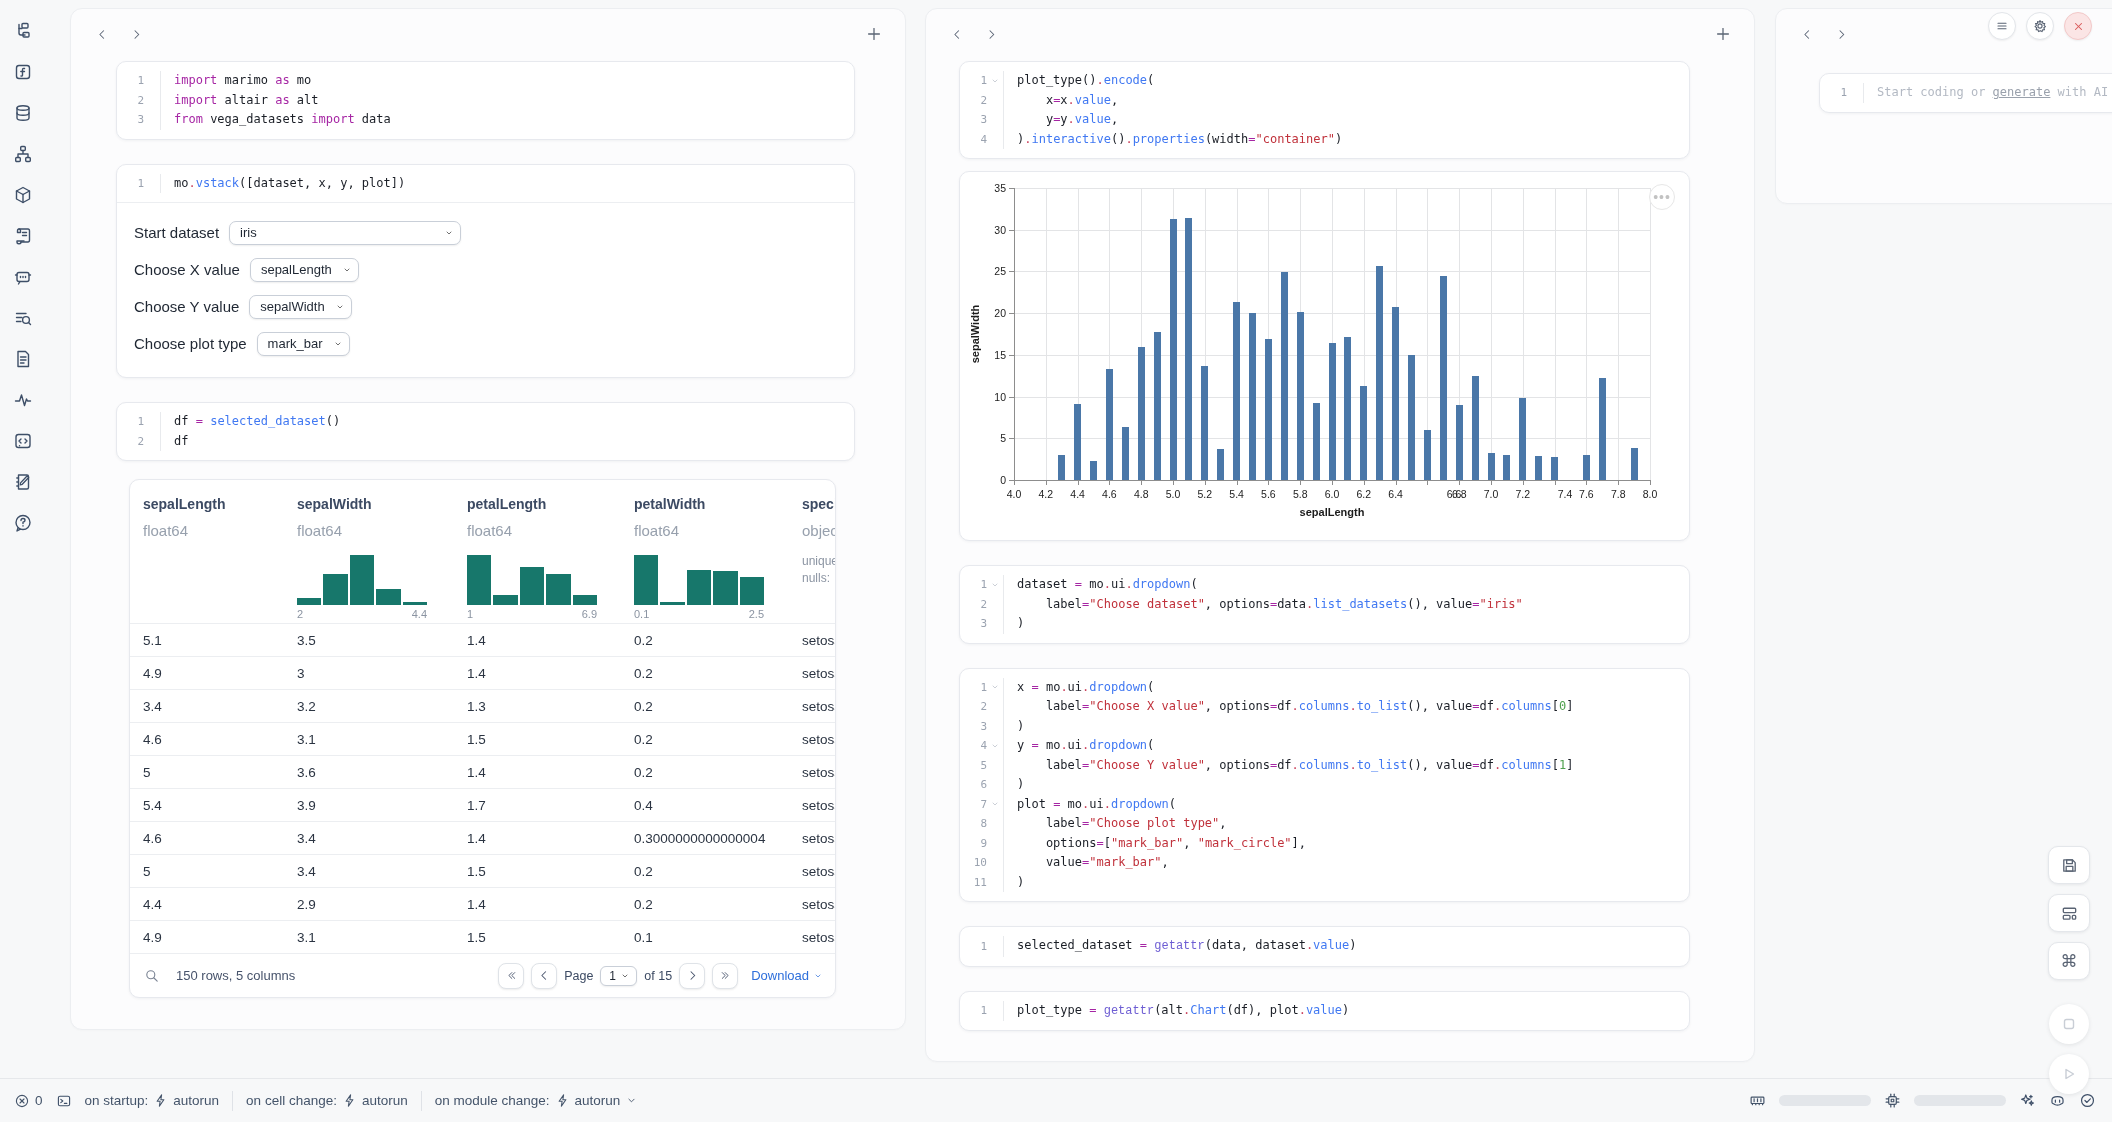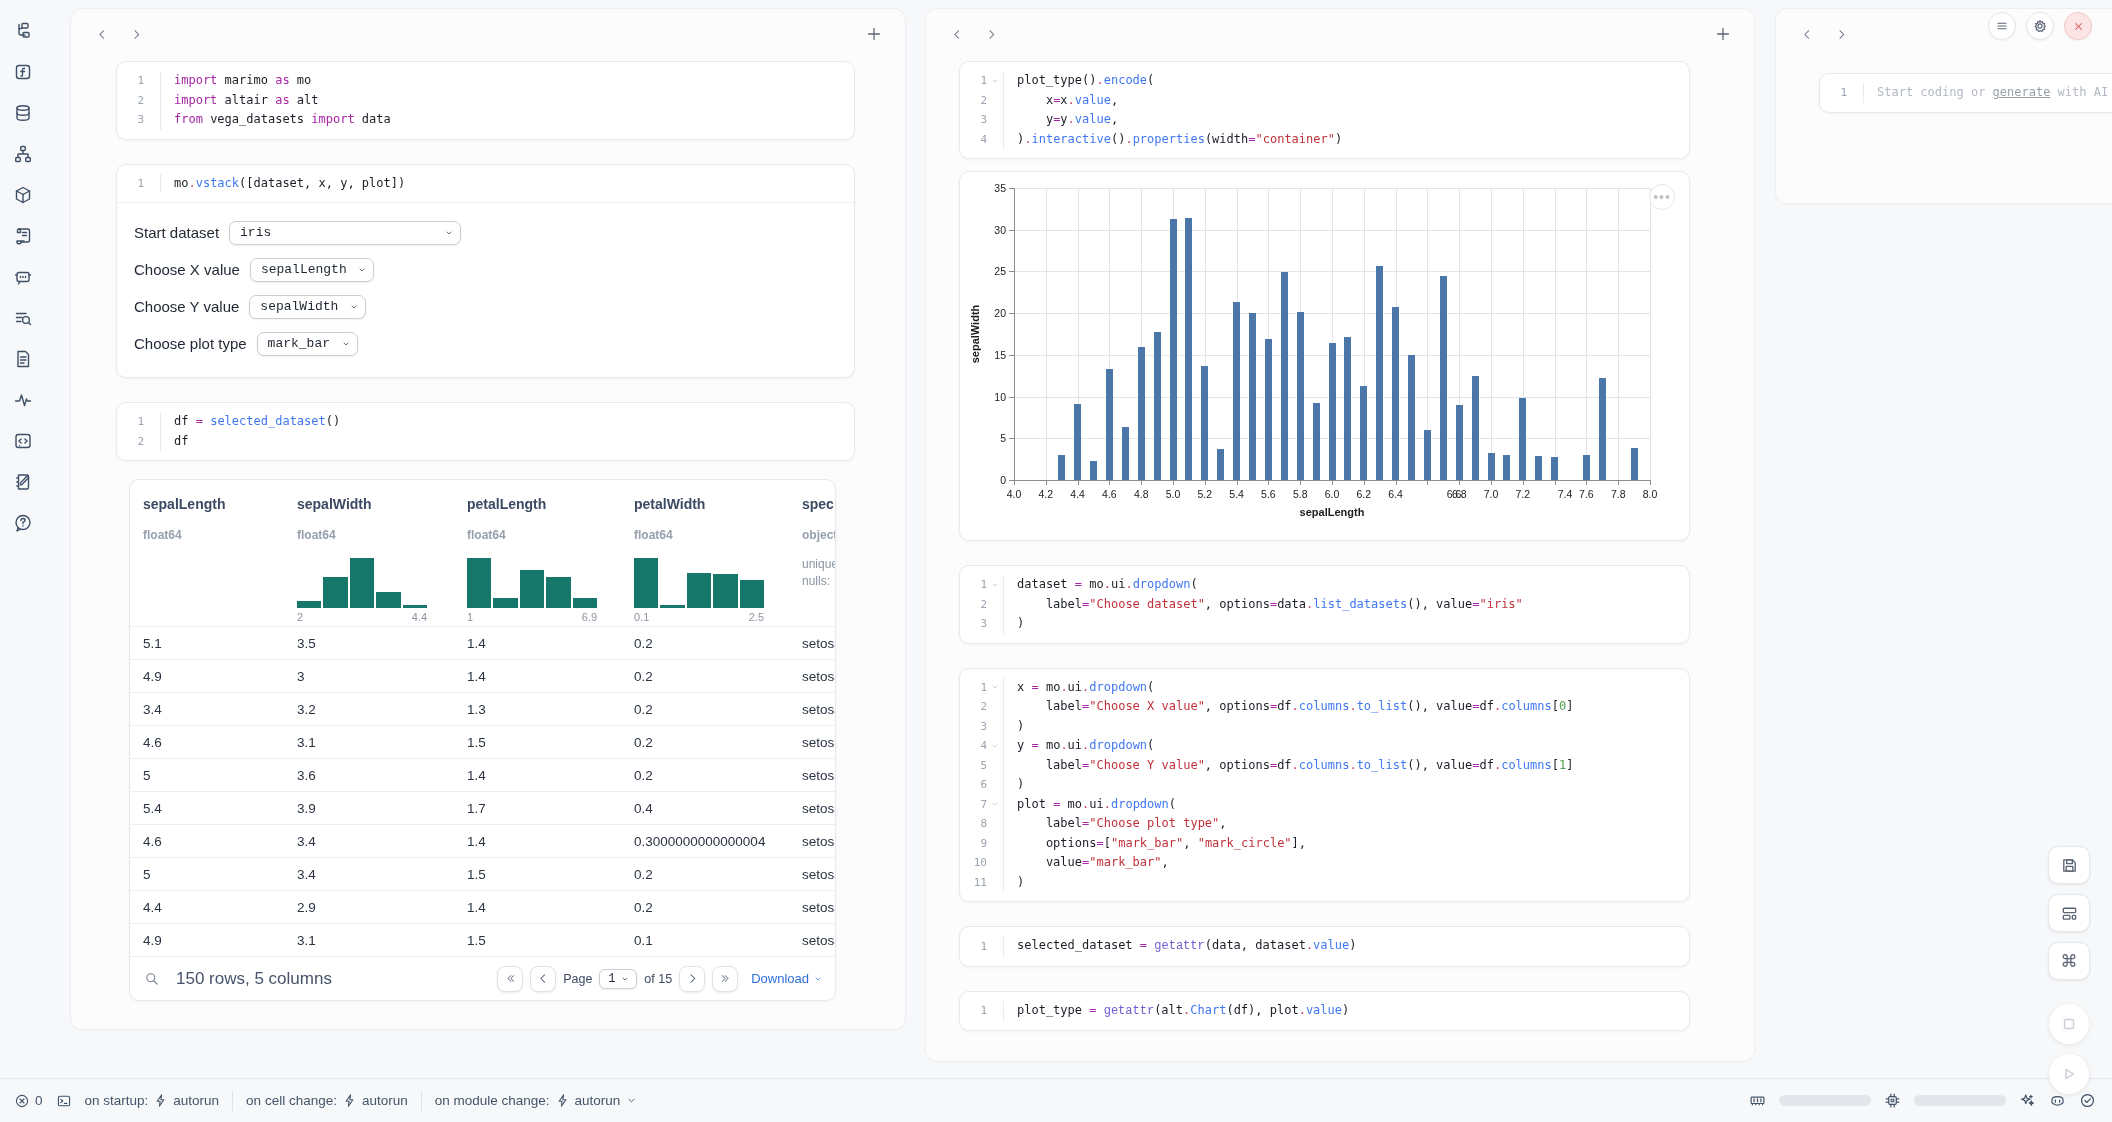--- a/index.html
+++ b/index.html
@@ -34,39 +34,39 @@
   .tok-p { color:#1b1f27; } .tok-k { color:#a626a4; } .tok-o { color:#a626a4; }
   .tok-f { color:#4078f2; } .tok-s { color:#c0313b; } .tok-n { color:#50a14f; }
   .tok-d { color:#cc445e; } .tok-b { color:#6d5dd3;font-family:Liberation Mono, monospace; }
   .tok-ph { color:#b3b9c3; } .tok-phu { color:#9aa1ac; text-decoration:underline; }
 
   
   .out-divider { border-top:1px solid #eceef1; }
   .out-dropdowns { padding:16px 16px 20px 17px; display:flex; flex-direction:column; gap:10px; }
   .dd-row { display:flex; align-items:center; gap:10px; font-size:15px; color:#1f2733; height:27px; }
   .sel-wrap { position:relative; display:inline-flex; }
-  select { appearance:none; -webkit-appearance:none; font-family:Liberation Mono, monospace; font-size:13px; color:#1f2733; background:#fff; border:1px solid #c9cfd8; border-radius:7px; padding:3px 26px 4px 10px; box-shadow:0 1px 2px rgba(0,0,0,.07); cursor:pointer; }
+  select { appearance:none; -webkit-appearance:none; font-family:Liberation Sans, sans-serif; font-size:13px; color:#1f2733; background:#fff; border:1px solid #c9cfd8; border-radius:7px; padding:3px 26px 4px 10px; box-shadow:0 1px 2px rgba(0,0,0,.07); cursor:pointer; }
   .sel-wrap .sel-chev { position:absolute; right:7px; top:50%; transform:translateY(-50%); pointer-events:none; color:#333; display:flex; }
   .sel-wide select { width:232px; }
 
   
   .table-card { margin:18px 0 0 13px; width:707px; background:#fff; border:1px solid #e7e9ee; border-radius:10px; box-shadow:0 1px 3px rgba(25,39,52,.05); overflow:hidden; }
   .tbl-scroll { overflow:hidden; }
   .tbl-grid { display:grid; grid-template-columns:154px 170px 167px 168px 208px; width:867px; }
   .th-cell { padding:16px 10px 6px 13px; }
   .th-name { font-size:14px; font-weight:bold; color:#3c4a63; }
-  .th-type { font-size:12px; color:#97a0ad; margin-top:16px;font-weight:bold; }
+  .th-type { font-size:15px; color:#97a0ad; margin-top:10px; }
   .hist-zone { height:78px; padding:8px 10px 0 13px; }
   .hist { display:flex; align-items:flex-end; gap:2px; width:130px; height:52px; }
   .hist-bar { background:#17776b; flex:1; }
   .hist-lbls { display:flex; justify-content:space-between; width:130px; font-size:11px; color:#8b94a2; margin-top:3px; }
   .obj-stats { font-size:12px; color:#8b94a2; line-height:17px; }
   .td-cell { height:33px; display:flex; align-items:center; padding-left:13px; font-size:13.5px; color:#2b3442; border-top:1px solid #eceef1; white-space:nowrap; }
   .tbl-footer { height:44px; border-top:1px solid #eceef1; display:flex; align-items:center; padding:0 12px 0 14px; gap:8px; }
-  .tf-summary { font-size:17px; color:#47536b; margin-left:8px; }
+  .tf-summary { font-size:13px; color:#47536b; margin-left:8px; }
   .tf-right { margin-left:auto; display:flex; align-items:center; gap:7px; }
   .pg-btn { width:26px; height:26px; border-radius:8px; border:1px solid #dfe3e8; background:#fff; box-shadow:0 1px 2px rgba(0,0,0,.08); display:flex; align-items:center; justify-content:center; color:#47536b; cursor:pointer; }
   .pg-label { font-size:12.5px; color:#3c4a63; }
   .pg-sel select { padding:2px 20px 2px 8px; font-size:12px; border-radius:6px; }
   .download { display:flex; align-items:center; gap:4px; color:#2e6fdb; font-size:13px; margin-left:6px; cursor:pointer; }
 
   
   .chart-card { position:relative; margin-top:12px; height:370px; background:#fff; border:1px solid #e7e9ee; border-radius:10px; box-shadow:0 1px 3px rgba(25,39,52,.05); }
   .gl { position:absolute; background:#e3e4e6; }
   .dom { position:absolute; background:#8d8d8d; }

